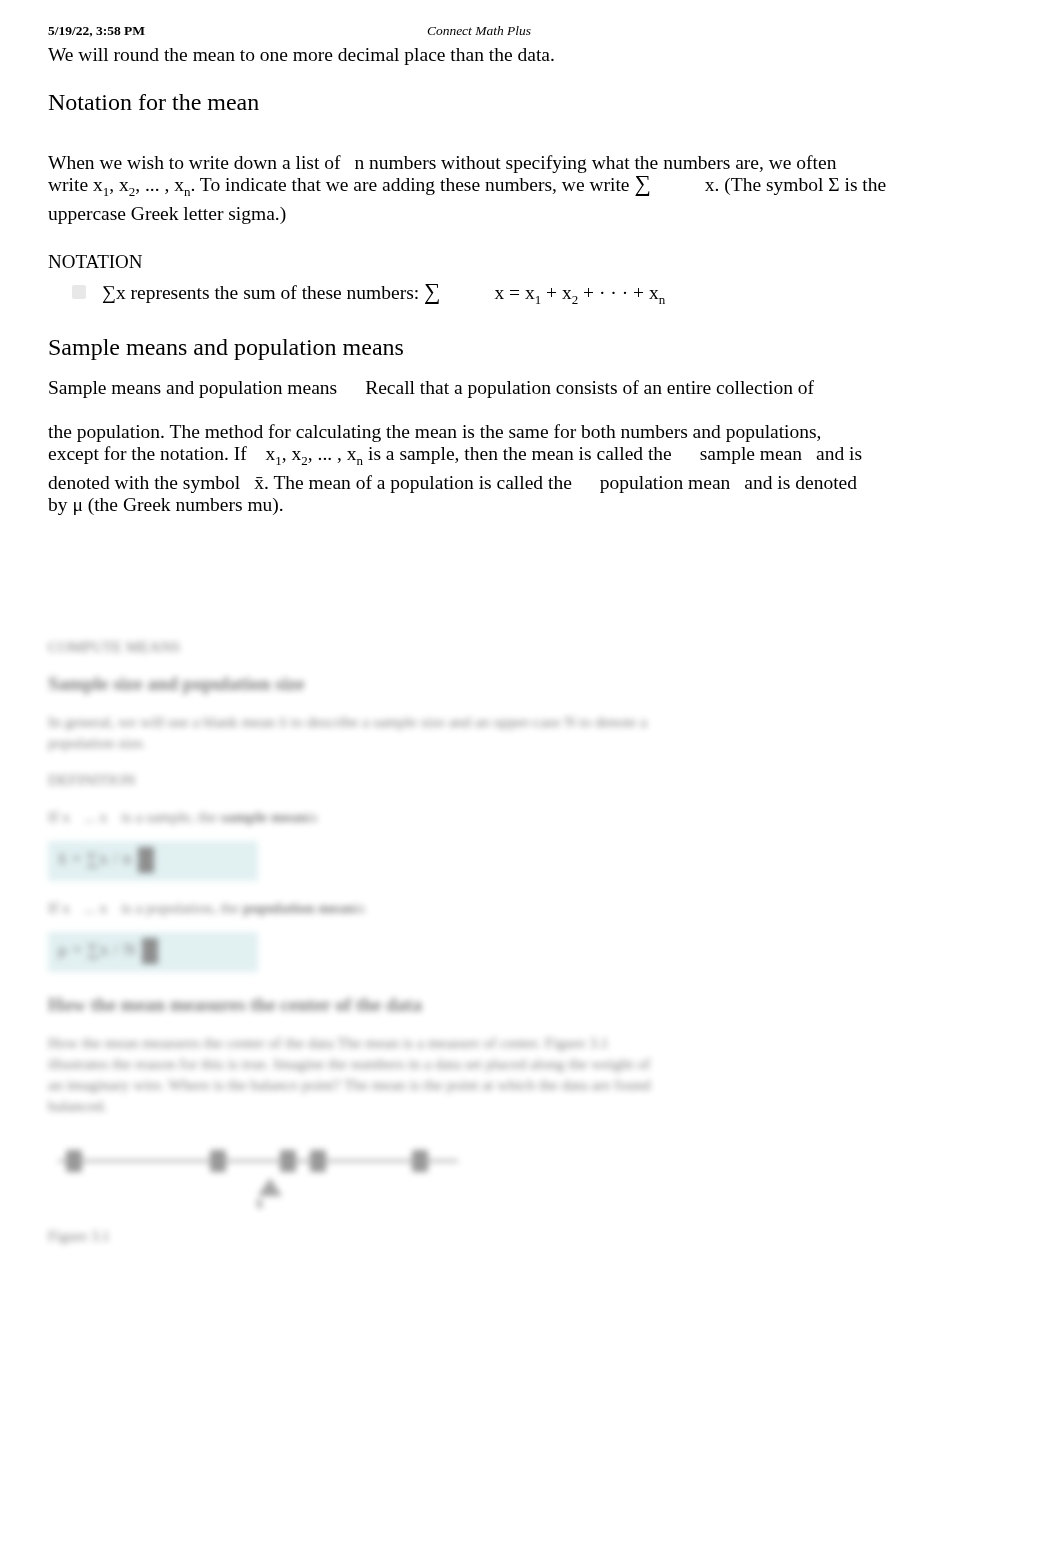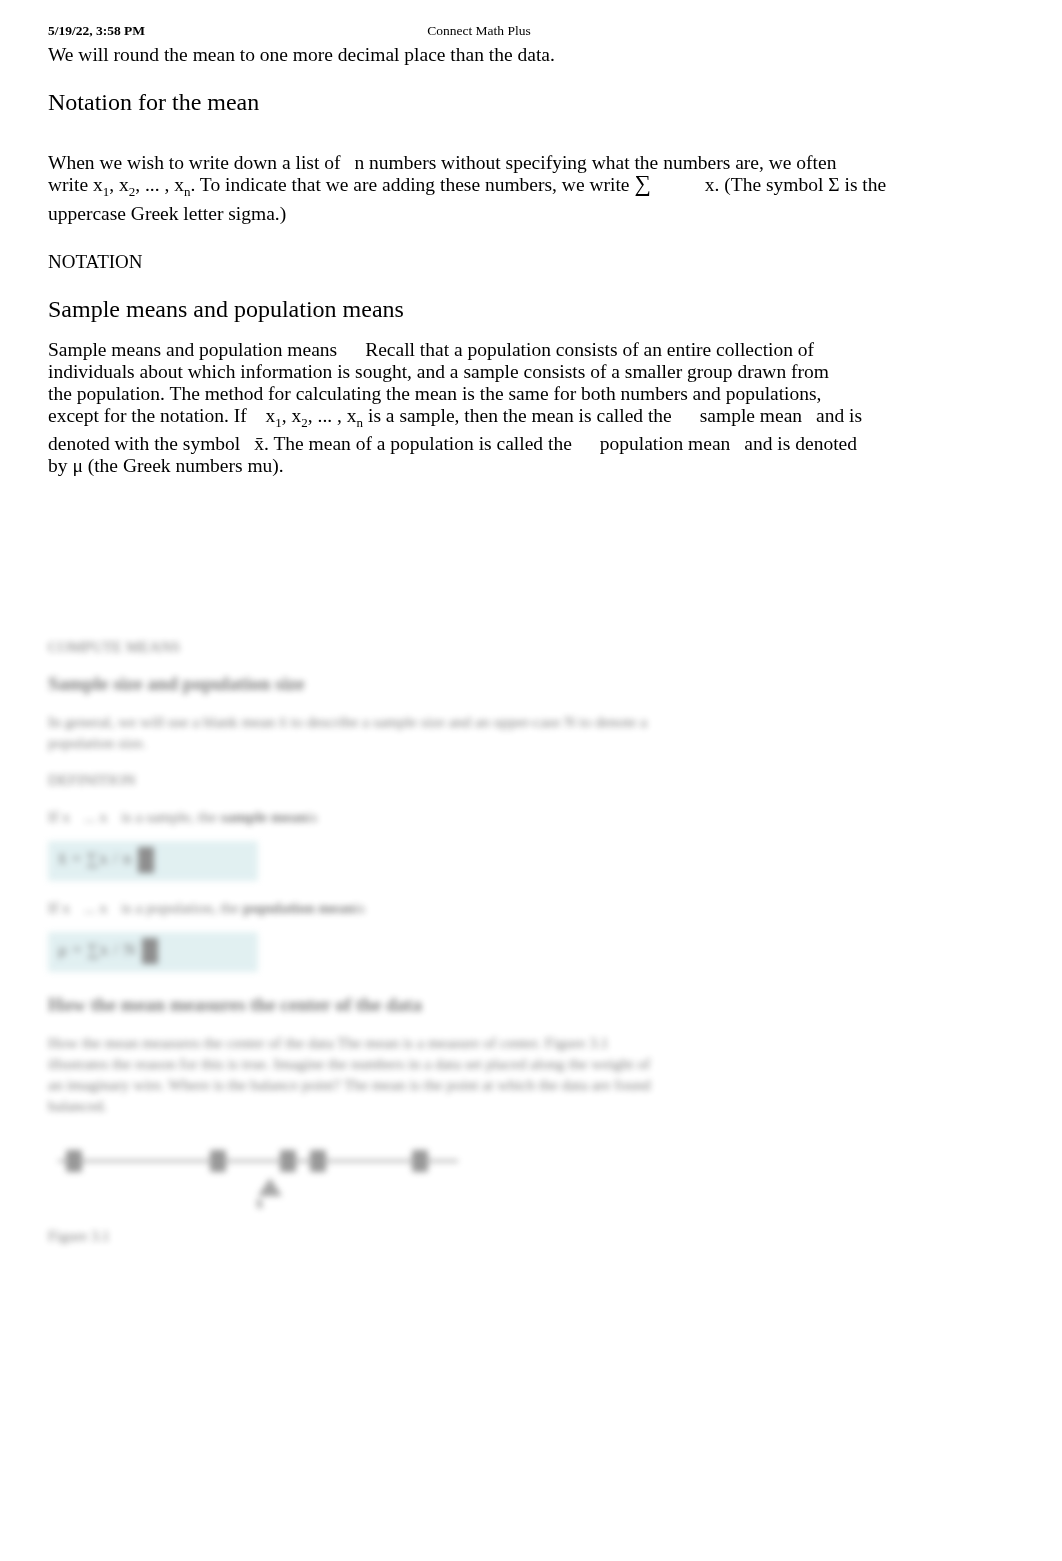--- a/index.html
+++ b/index.html
@@ -35,20 +35,21 @@
     top: 0;
     white-space: nowrap;
     font-weight: bold;
   }
   .header .hdr-title {
     position: absolute;
     left: 0;
     top: 0;
     width: 958px;
     text-align: center;
+    font-style: italic;
   }
   .content {
     position: absolute;
     left: 48px;
     top: 44px;
     width: 918px;
   }
   p.body-text {
     margin: 0 0 0 0;
     font-size: 19.5px;
@@ -197,27 +198,35 @@
       <span>x</span><span class="sub">1</span>,
       <span>x</span><span class="sub">2</span><span>, ... ,</span>
       <span>x</span><span class="sub">n</span><span>. To indicate that we are adding these numbers, we write</span>
       <span class="sigma">∑</span><span class="spacer-inline-lg"></span><span>x. (The symbol Σ is the</span><br>
       <span>uppercase Greek letter sigma.)</span>
     </p>
 
     <div class="notation-label">NOTATION</div>
 
     <ul class="bullets">
+      <li>
+        <span class="bullet-box"></span>
+        <span>∑x represents the sum of these numbers:</span>
+        <span class="sigma">∑</span><span class="spacer-inline-lg"></span><span>x = x</span><span class="sub">1</span>
+        <span>+ x</span><span class="sub">2</span>
+        <span>+ · · · +</span>
+        <span>x</span><span class="sub">n</span>
+      </li>
     </ul>
 
     <h2 class="section-head">Sample means and population means</h2>
 
     <p class="body-text">
       <span>Sample means and population means</span><span class="spacer-inline"></span><span>Recall that a population consists of an entire collection of</span><br>
-      <span>individuals about which information is sought, and a sample consists of a smaller group drawn from</span><br>
+      <br>
       <span>the population. The method for calculating the mean is the same for both numbers and populations,</span><br>
       <span>except for the notation. If</span><span class="spacer-inline-sm"></span>
       <span>x</span><span class="sub">1</span>,
       <span>x</span><span class="sub">2</span><span>, ... ,</span>
       <span>x</span><span class="sub">n</span>
       <span>is a sample, then the mean is called the</span><span class="spacer-inline"></span><span>sample mean</span><span class="spacer-inline-sm"></span><span>and is</span><br>
       <span>denoted with the symbol</span><span class="spacer-inline-sm"></span><span>x̄</span><span>. The mean of a population is called the</span><span class="spacer-inline"></span><span>population mean</span><span class="spacer-inline-sm"></span><span>and is denoted</span><br>
       <span>by μ (the Greek numbers mu).</span>
     </p>
 

